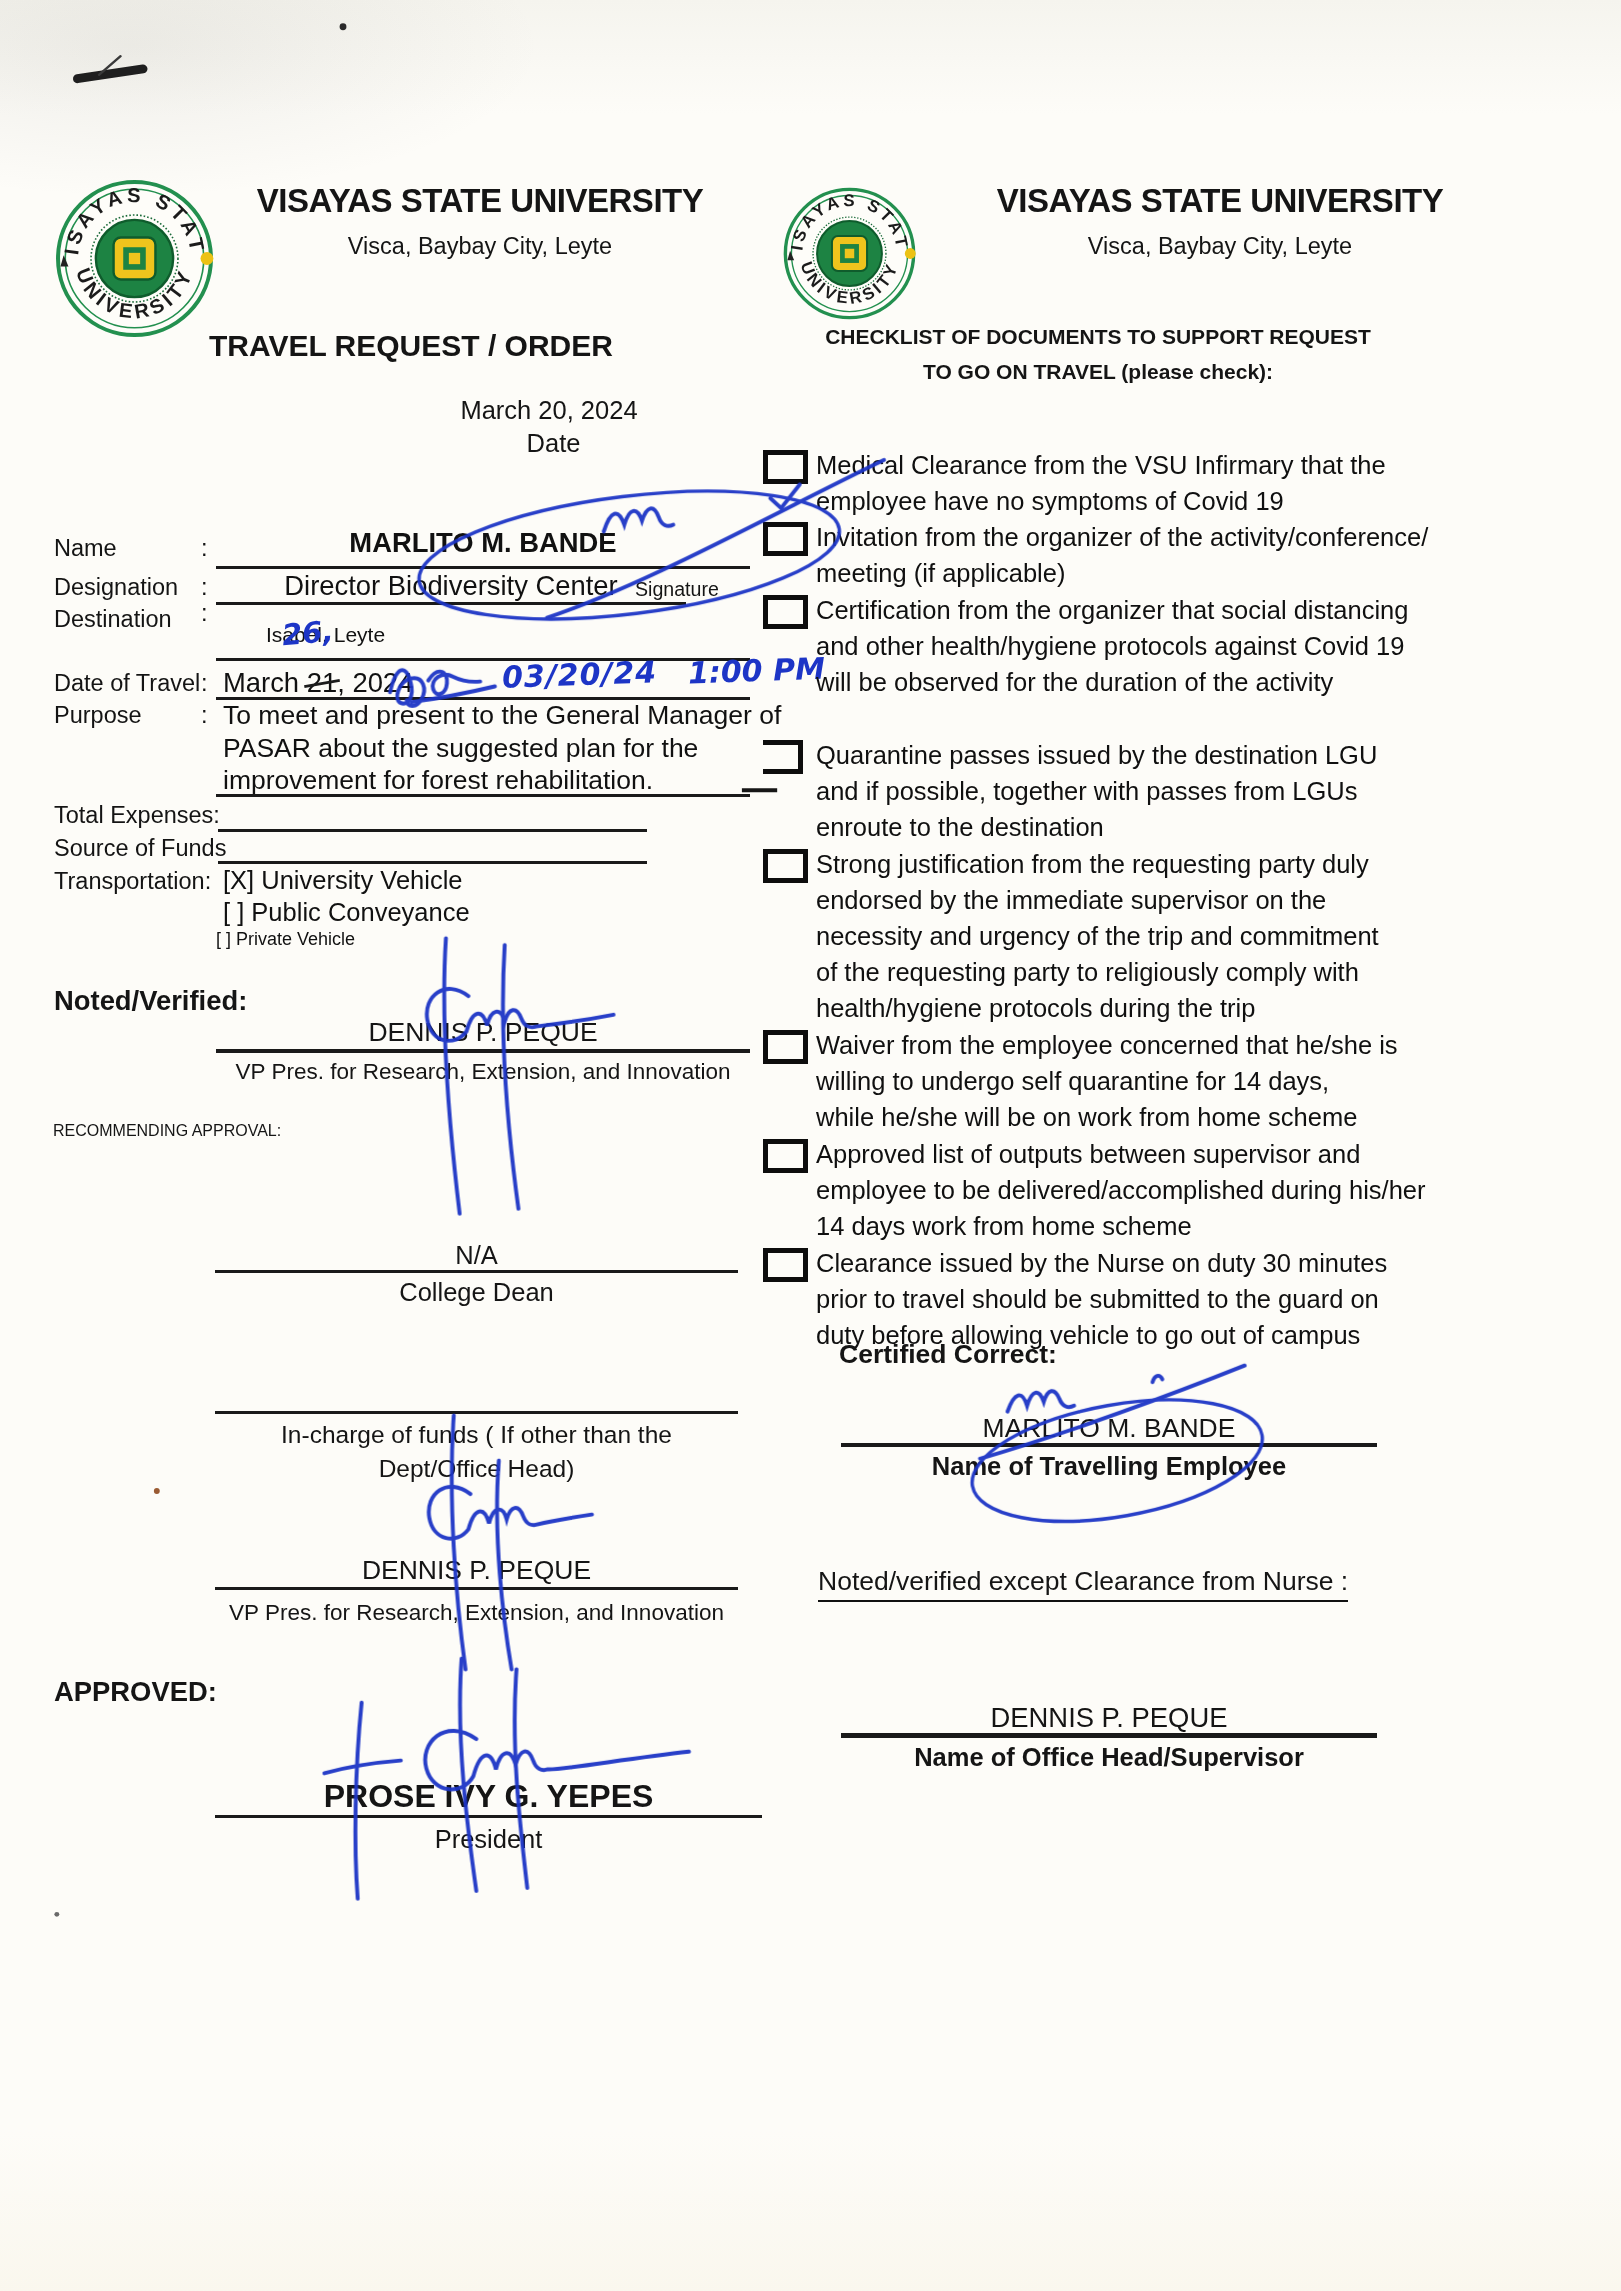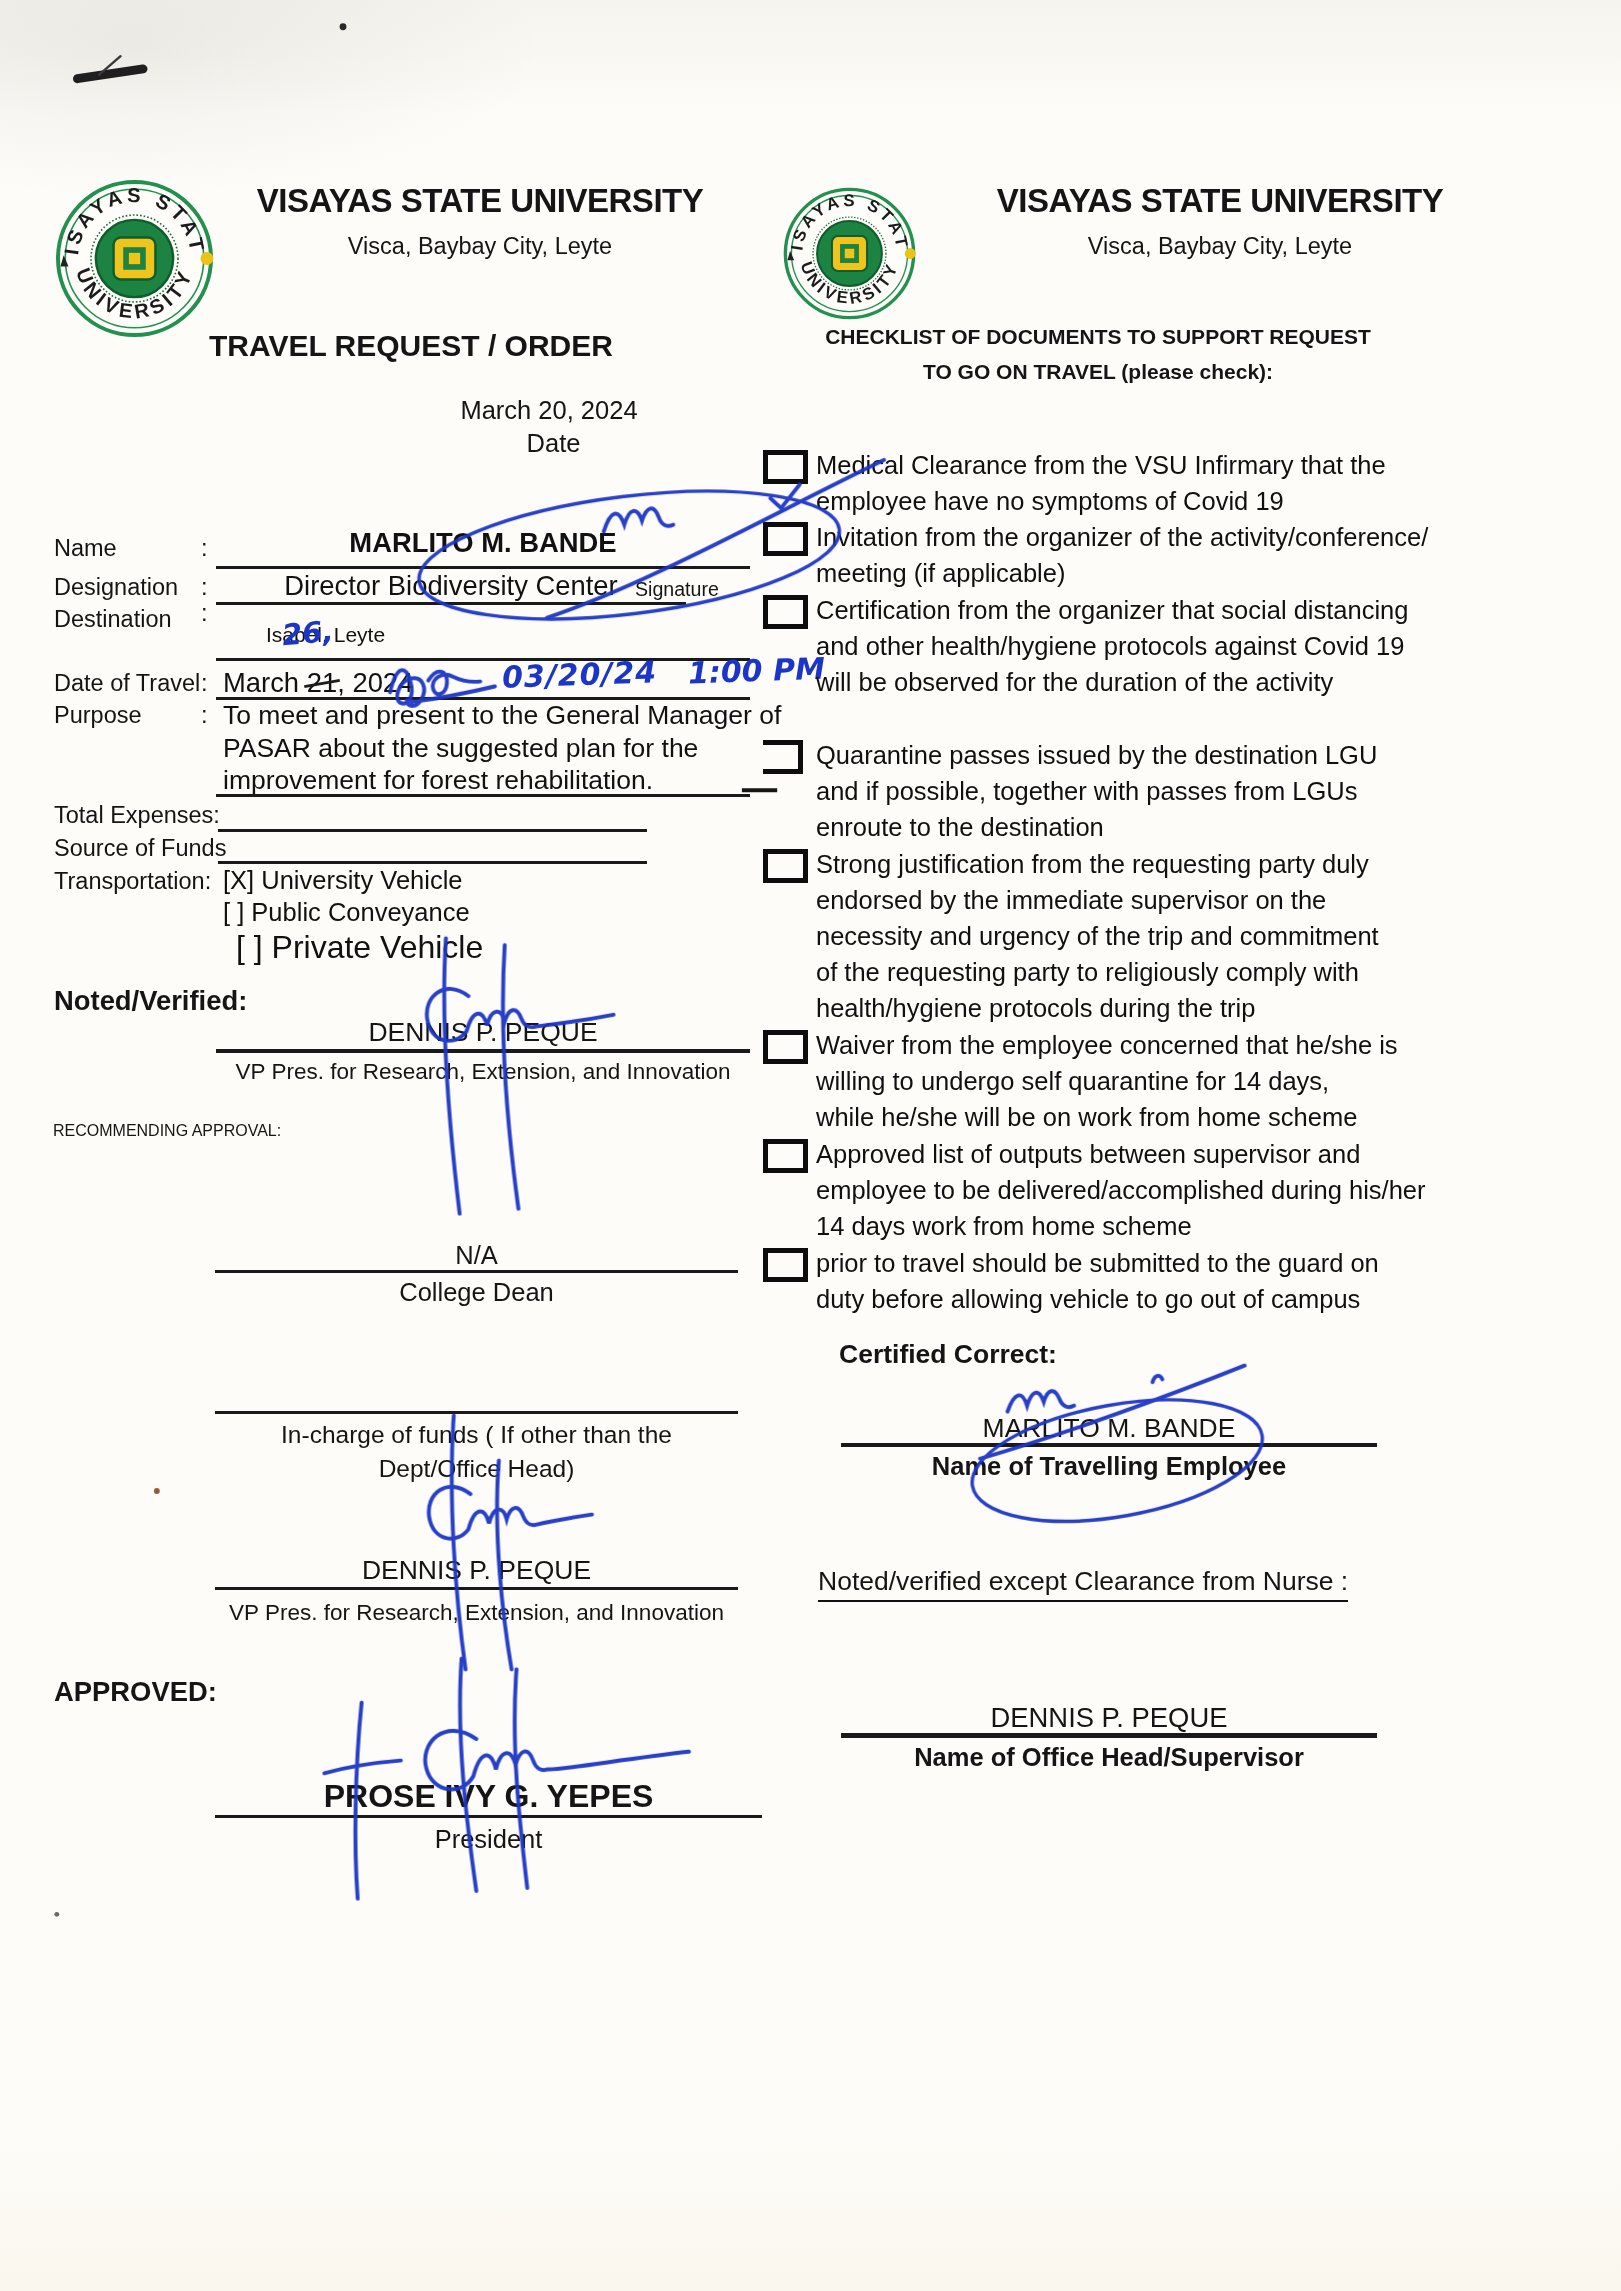--- a/index.html
+++ b/index.html
@@ -101,21 +101,21 @@
 
   <div class="lbl" style="left:54px;top:802px;">Total Expenses:</div>
   <div class="hline" style="left:218px;top:829px;width:429px;"></div>
 
   <div class="lbl" style="left:54px;top:835px;">Source of Funds</div>
   <div class="hline" style="left:218px;top:861px;width:429px;"></div>
 
   <div class="lbl" style="left:54px;top:868px;">Transportation:</div>
   <div class="val" style="left:223px;top:866px;font-size:25.5px;">[X] University Vehicle</div>
   <div class="val" style="left:223px;top:898px;font-size:25.5px;">[ ] Public Conveyance</div>
-  <div class="val" style="left:236px;top:929px;font-size:32px;">[ ] Private Vehicle</div>
+  <div class="val" style="left:216px;top:929px;font-size:18px;">[ ] Private Vehicle</div>
 
   <div class="abs b" style="left:54px;top:985px;font-size:27.4px;">Noted/Verified:</div>
   <div class="abs ctr" style="left:216px;top:1017px;width:534px;font-size:26.5px;">DENNIS P. PEQUE</div>
   <div class="hline" style="left:216px;top:1049px;width:534px;height:3.9px;"></div>
   <div class="abs ctr" style="left:216px;top:1059px;width:534px;font-size:22.5px;">VP Pres. for Research, Extension, and Innovation</div>
 
   <div class="abs" style="left:53px;top:1122px;font-size:16px;">RECOMMENDING APPROVAL:</div>
 
   <div class="abs ctr" style="left:215px;top:1241px;width:523px;font-size:25.5px;">N/A</div>
   <div class="hline" style="left:215px;top:1270px;width:523px;"></div>
@@ -213,20 +213,21 @@
     <div class="chk-box"></div>
     <div class="chk-lines">
       <div>Approved list of outputs between supervisor and</div>
       <div>employee to be delivered/accomplished during his/her</div>
       <div>14 days work from home scheme</div>
     </div>
   </div>
   <div class="chk-item" style="top:1245px;">
     <div class="chk-box"></div>
     <div class="chk-lines">
+      <div>Clearance issued by the Nurse on duty 30 minutes</div>
       <div>prior to travel should be submitted to the guard on</div>
       <div>duty before allowing vehicle to go out of campus</div>
     </div>
   </div>
 
   <div class="abs b" style="left:839px;top:1339px;font-size:26.5px;">Certified Correct:</div>
   <div class="abs ctr" style="left:841px;top:1413px;width:536px;font-size:26.5px;">MARLITO M. BANDE</div>
   <div class="hline" style="left:841px;top:1443px;width:536px;height:3.9px;"></div>
   <div class="abs ctr b" style="left:841px;top:1452px;width:536px;font-size:25.5px;">Name of Travelling Employee</div>
 

